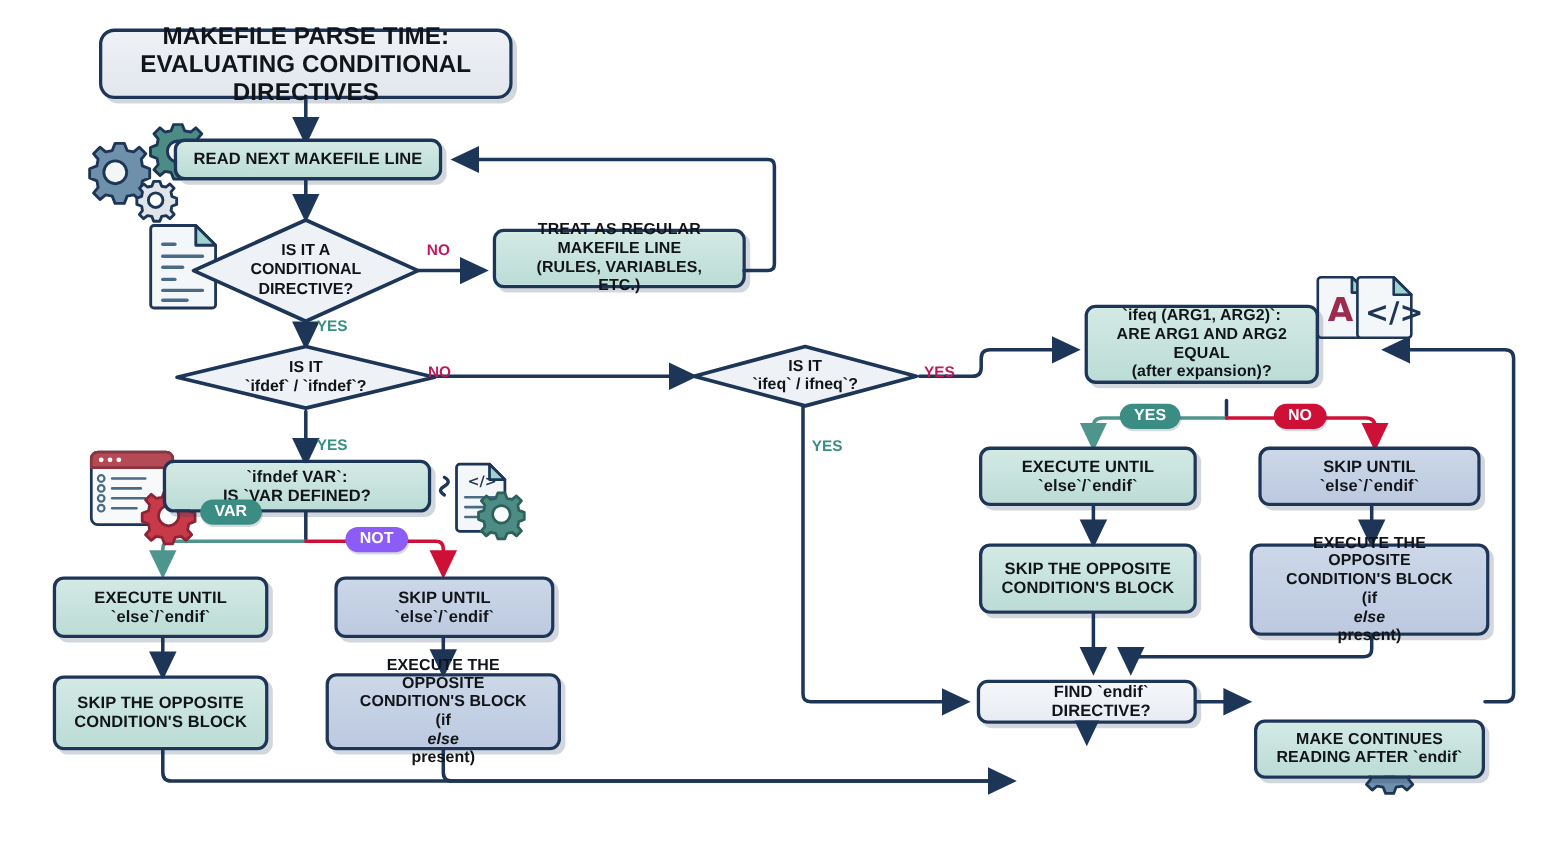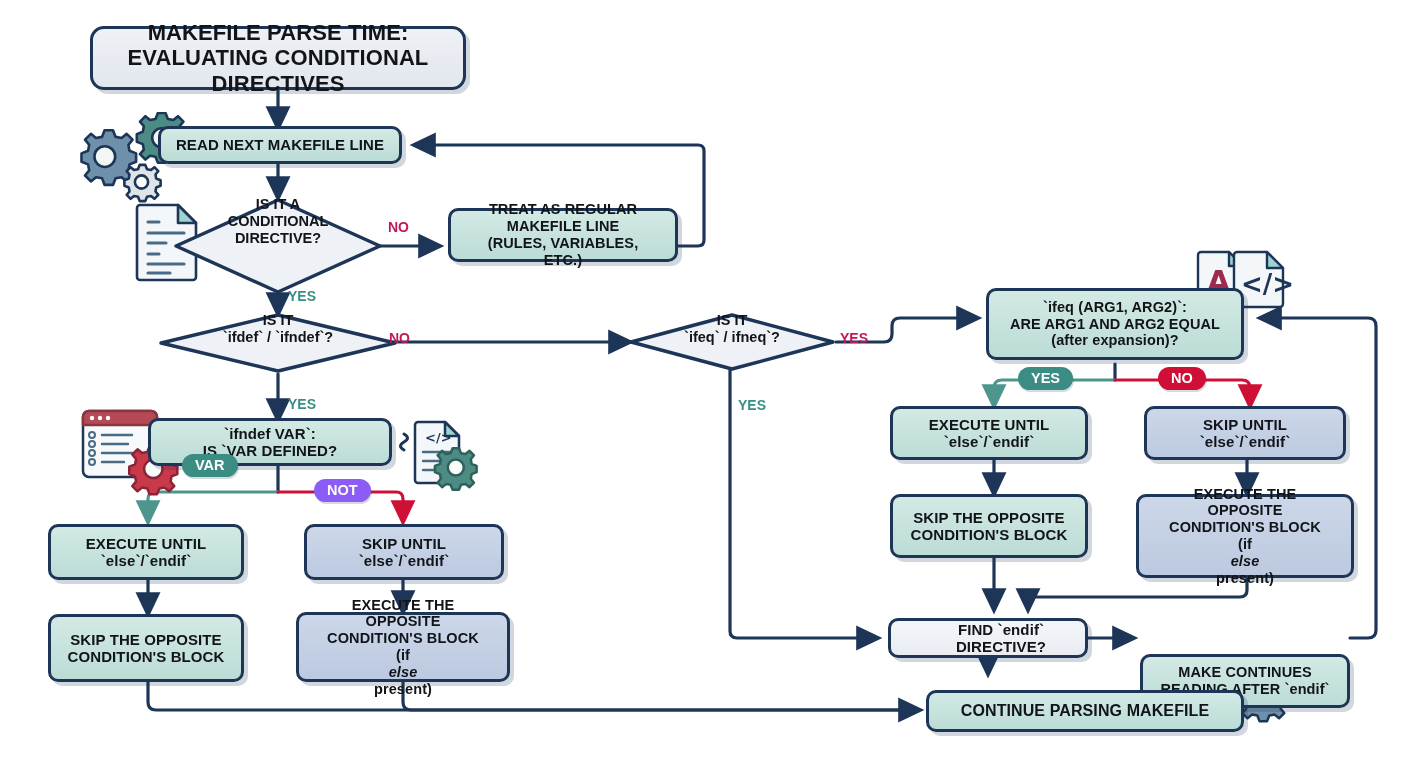--- a/index.html
+++ b/index.html
@@ -34,21 +34,21 @@
   .fill-white  {background:linear-gradient(180deg,#f4f6f9 0%,#e8ecf2 100%);padding-left:26px;}
 
   .t15{font-size:15px;}
   .t14{font-size:14.5px;}
   .t16{font-size:16px;}
   .t17{font-size:22px;}
 
   
   .diamond{
     position:absolute;
-    display:flex;justify-content:center;
+    display:flex;align-items:center;justify-content:center;
     text-align:center;
     z-index:3;
     pointer-events:none;
   }
   .diamond svg{position:absolute;left:0;top:0;}
   .diamond .dtext{
     position:relative;z-index:2;
     font-weight:bold;color:#111418;line-height:1.18;
     font-size:14.5px;
     pointer-events:auto;
@@ -294,21 +294,21 @@
     </div>
   </div>
 
   <div class="node fill-teal t15" style="left:148px;top:418px;width:244px;height:48px;">
     <span>
       <span>`ifndef VAR`:</span>
       <span>IS `VAR DEFINED?</span>
     </span>
   </div>
 
-  <div class="node fill-teal t14" style="left:986px;top:288px;width:258px;height:72px;">
+  <div class="node fill-teal t14" style="left:986px;top:277px;width:213px;height:72px;">
     <span>
       <span>`ifeq (ARG1, ARG2)`:</span>
       <span>ARE ARG1 AND ARG2 EQUAL</span>
       <span>(after expansion)?</span>
     </span>
   </div>
 
   <div class="node fill-teal t15" style="left:48px;top:524px;width:196px;height:56px;">
     <span>
       <span>EXECUTE UNTIL</span>
@@ -379,23 +379,20 @@
     <span>FIND `endif` DIRECTIVE?</span>
   </div>
 
   <div class="node fill-teal t14" style="left:1140px;top:610px;width:210px;height:54px;margin-top:44px;">
     <span>
       <span>MAKE CONTINUES</span>
       <span>READING AFTER `endif`</span>
     </span>
   </div>
 
-  <div class="node fill-teal t16" style="left:926px;top:690px;width:318px;height:42px;">
-    <span>CONTINUE PARSING MAKEFILE</span>
-  </div>
 
   <div class="elabel lab-no" style="left:388px;top:219px;">NO</div>
   <div class="elabel lab-yes" style="left:288px;top:288px;">YES</div>
   <div class="elabel lab-no" style="left:389px;top:330px;">NO</div>
   <div class="elabel lab-yes" style="left:288px;top:396px;">YES</div>
   <div class="elabel lab-no" style="left:840px;top:330px;">YES</div>
   <div class="elabel lab-yes" style="left:738px;top:397px;">YES</div>
 
   <div class="pill pill-var" style="left:182px;top:454px;">VAR</div>
   <div class="pill pill-not" style="left:314px;top:479px;">NOT</div>

